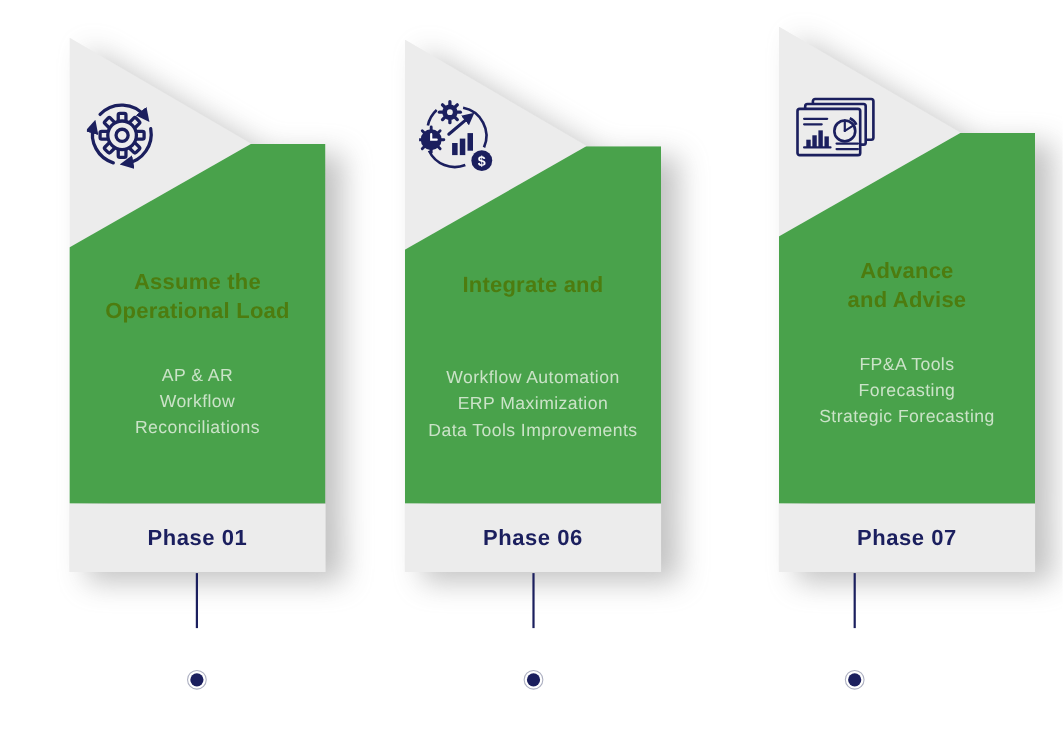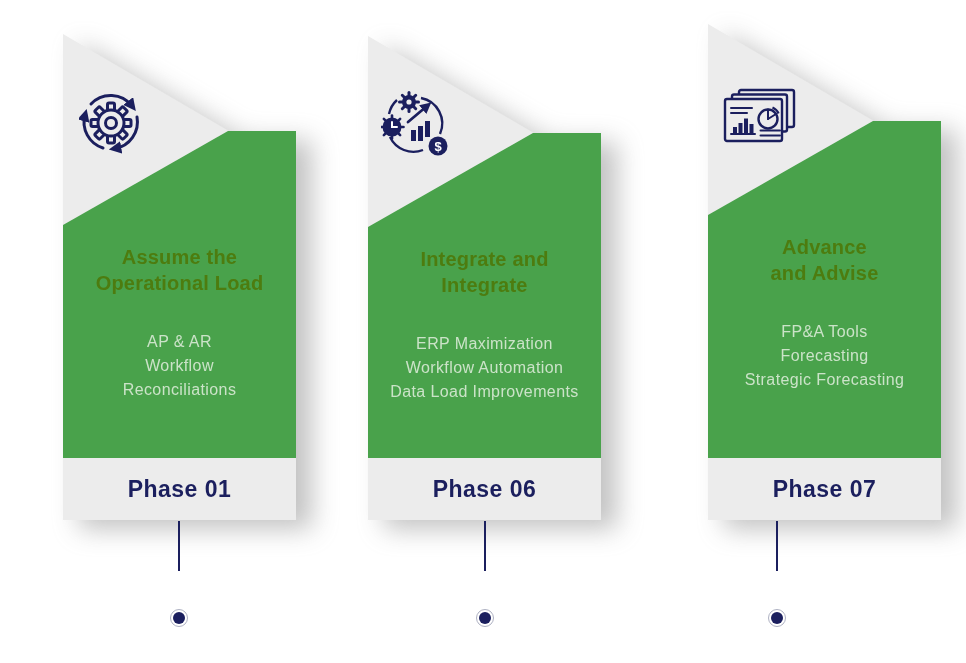--- a/index.html
+++ b/index.html
@@ -28,21 +28,21 @@
     position:absolute;left:0;right:0;top:0;bottom:62px;
     background:#49A24B;
     clip-path:polygon(165px 97px, 100% 97px, 100% 100%, 0 100%, 0 191px);
   }
   .strip{
     position:absolute;left:0;right:0;bottom:0;height:62px;
     background:#ECECEC;
     display:flex;align-items:center;justify-content:center;
   }
   .phase{
-    font-size:23px;font-weight:bold;color:#1B1F5E;letter-spacing:.5px;
+    font-size:20px;font-weight:bold;color:#1B1F5E;letter-spacing:.5px;
   }
 
   .icon{position:absolute;color:#1B1F5E;}
   .icon-1{left:16px;top:56px;}
   .icon-2{left:13px;top:55px;}
   .icon-3{left:14px;top:64px;}
 
   .title{
     position:absolute;top:210px;left:0;right:0;
     text-align:center;color:#4d7c0f;
@@ -174,26 +174,25 @@
         </g>
         <path d="M27 31 L46 15" fill="none" stroke="#1B1F5E" stroke-width="2.8" stroke-linecap="round" marker-end="url(#ah2)"></path>
 
         <circle cx="57" cy="55" r="9.5" fill="#1B1F5E"></circle>
         <text x="57" y="60" text-anchor="middle" fill="#FFFFFF" font-family="Liberation Sans, sans-serif" font-size="13" font-weight="bold">$</text>
       </svg>
     </span>
 
     <div class="title">
       <div>Integrate and</div>
-      <div>Integrate</div>
     </div>
     <div class="items">
+      <div>Workflow Automation</div>
       <div>ERP Maximization</div>
-      <div>Workflow Automation</div>
-      <div>Data Load Improvements</div>
+      <div>Data Tools Improvements</div>
     </div>
 
     <div class="strip">
       <span class="phase">Phase 06</span>
     </div>
   </div>
 
   <div class="card card-3">
     <div class="tri"></div>
     <div class="green"></div>

